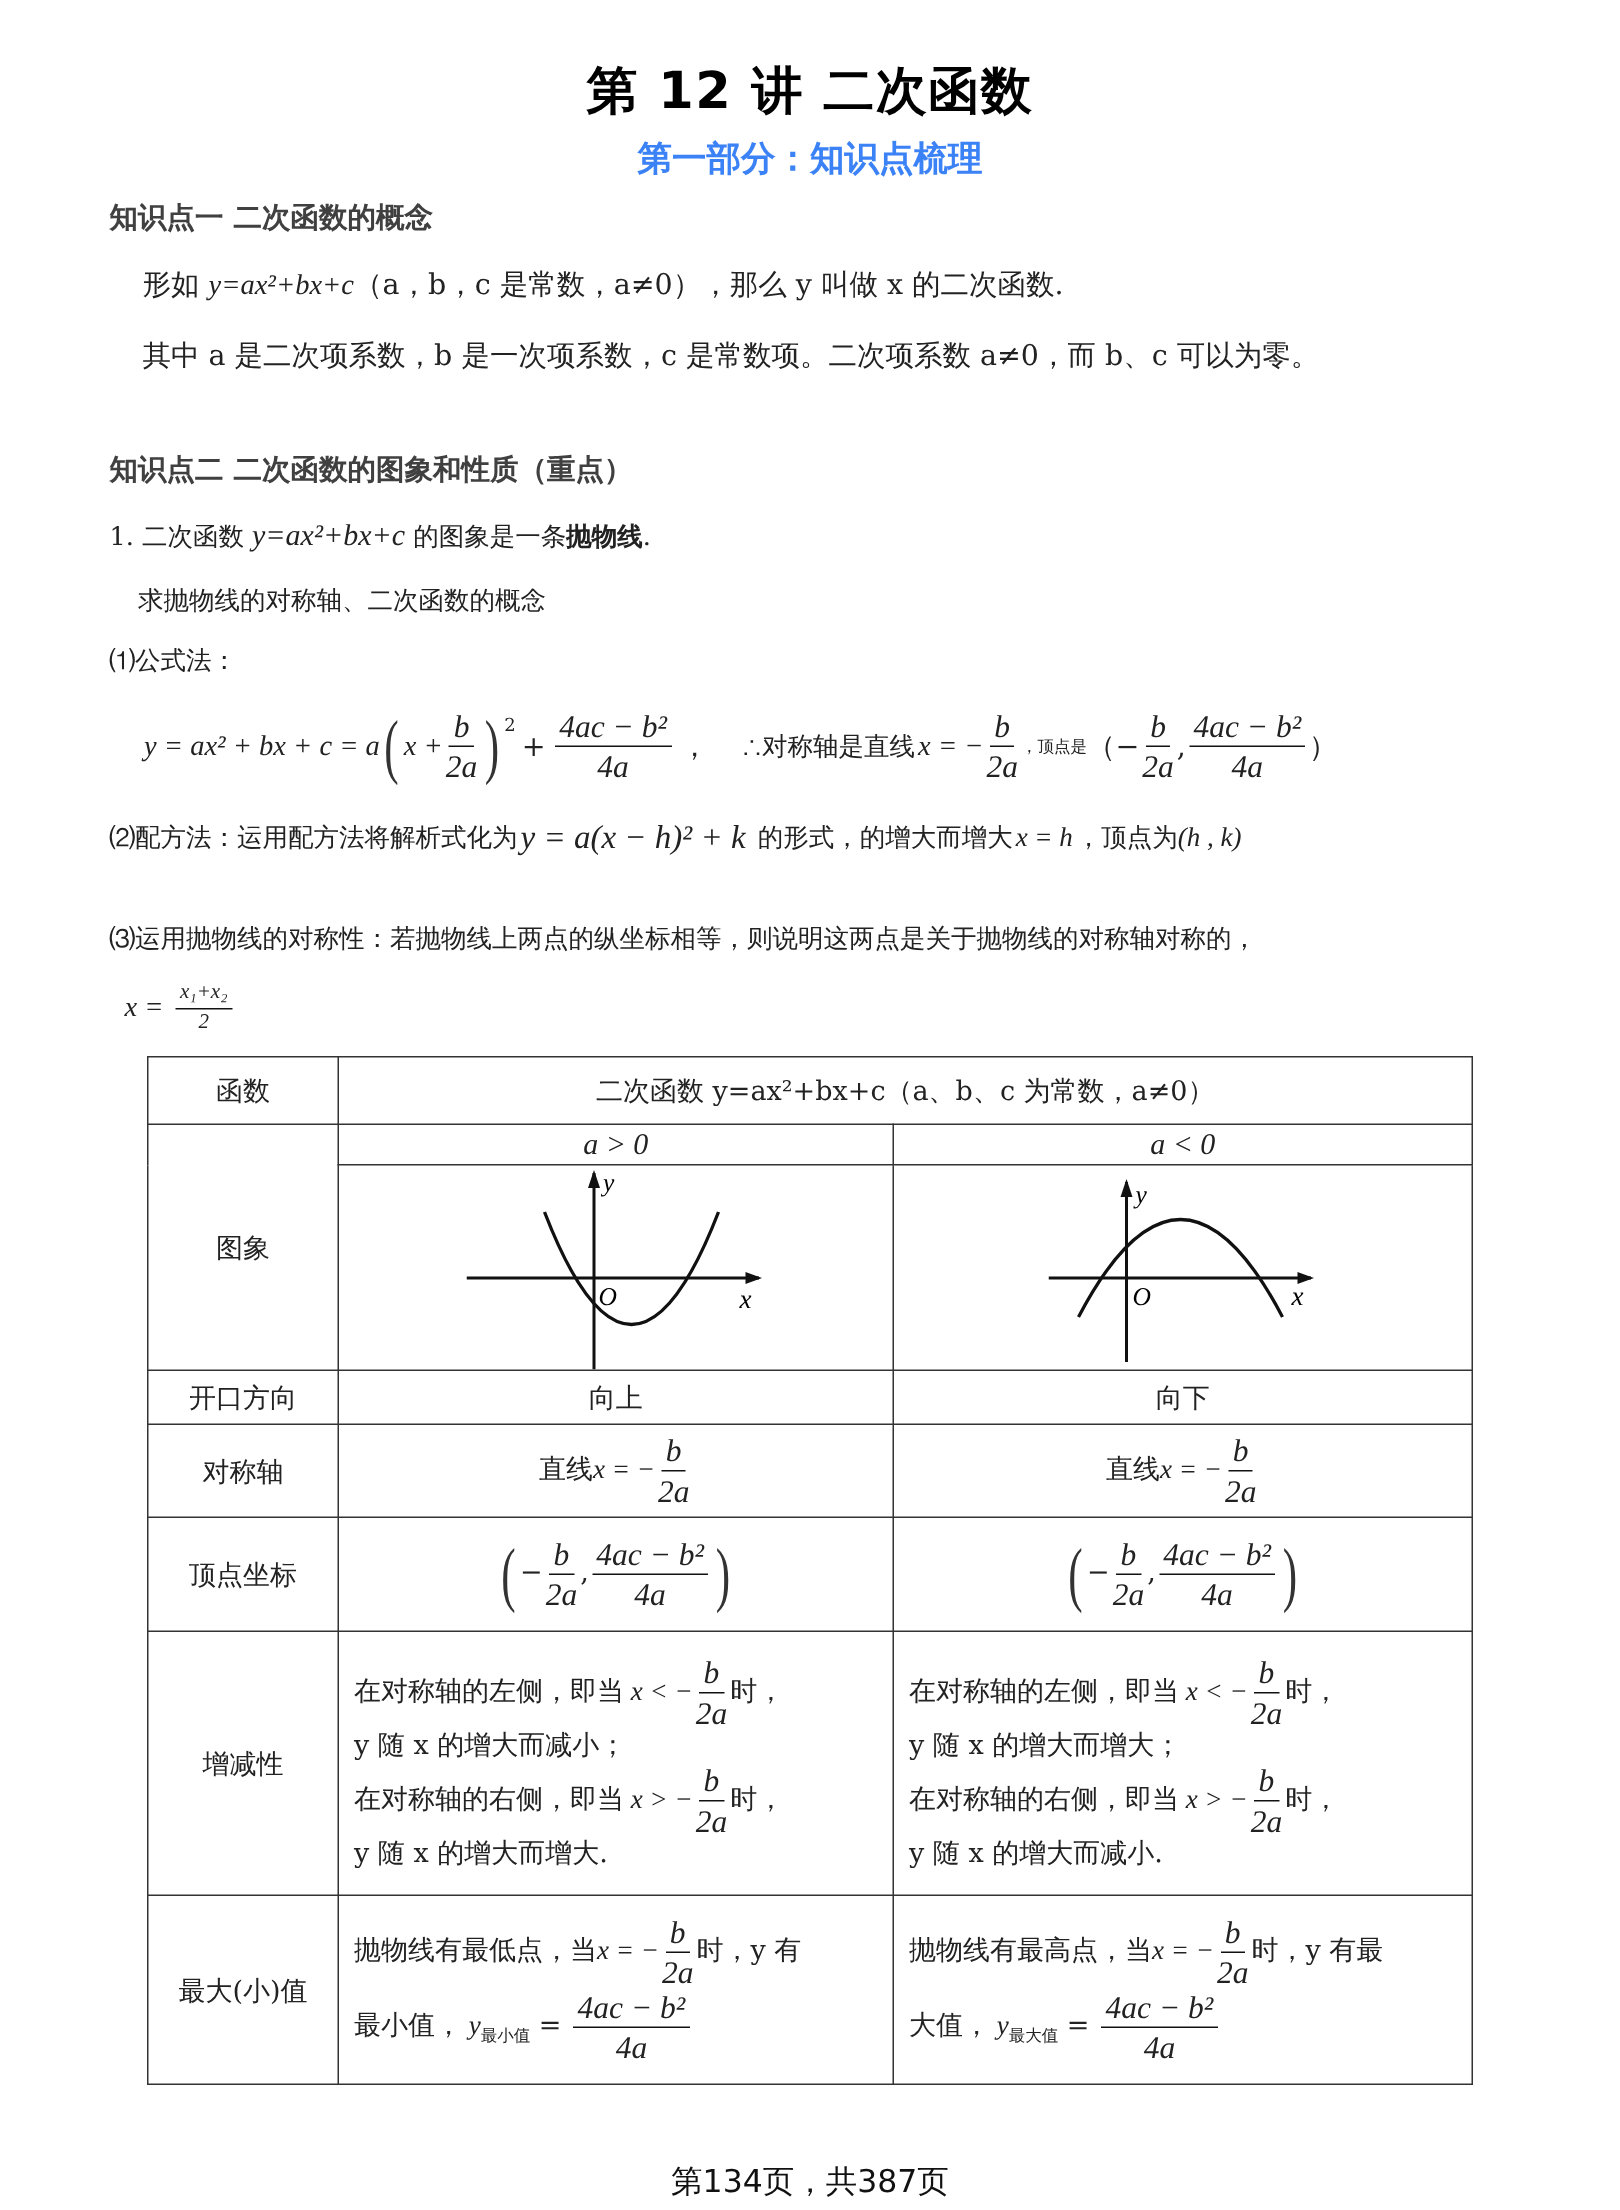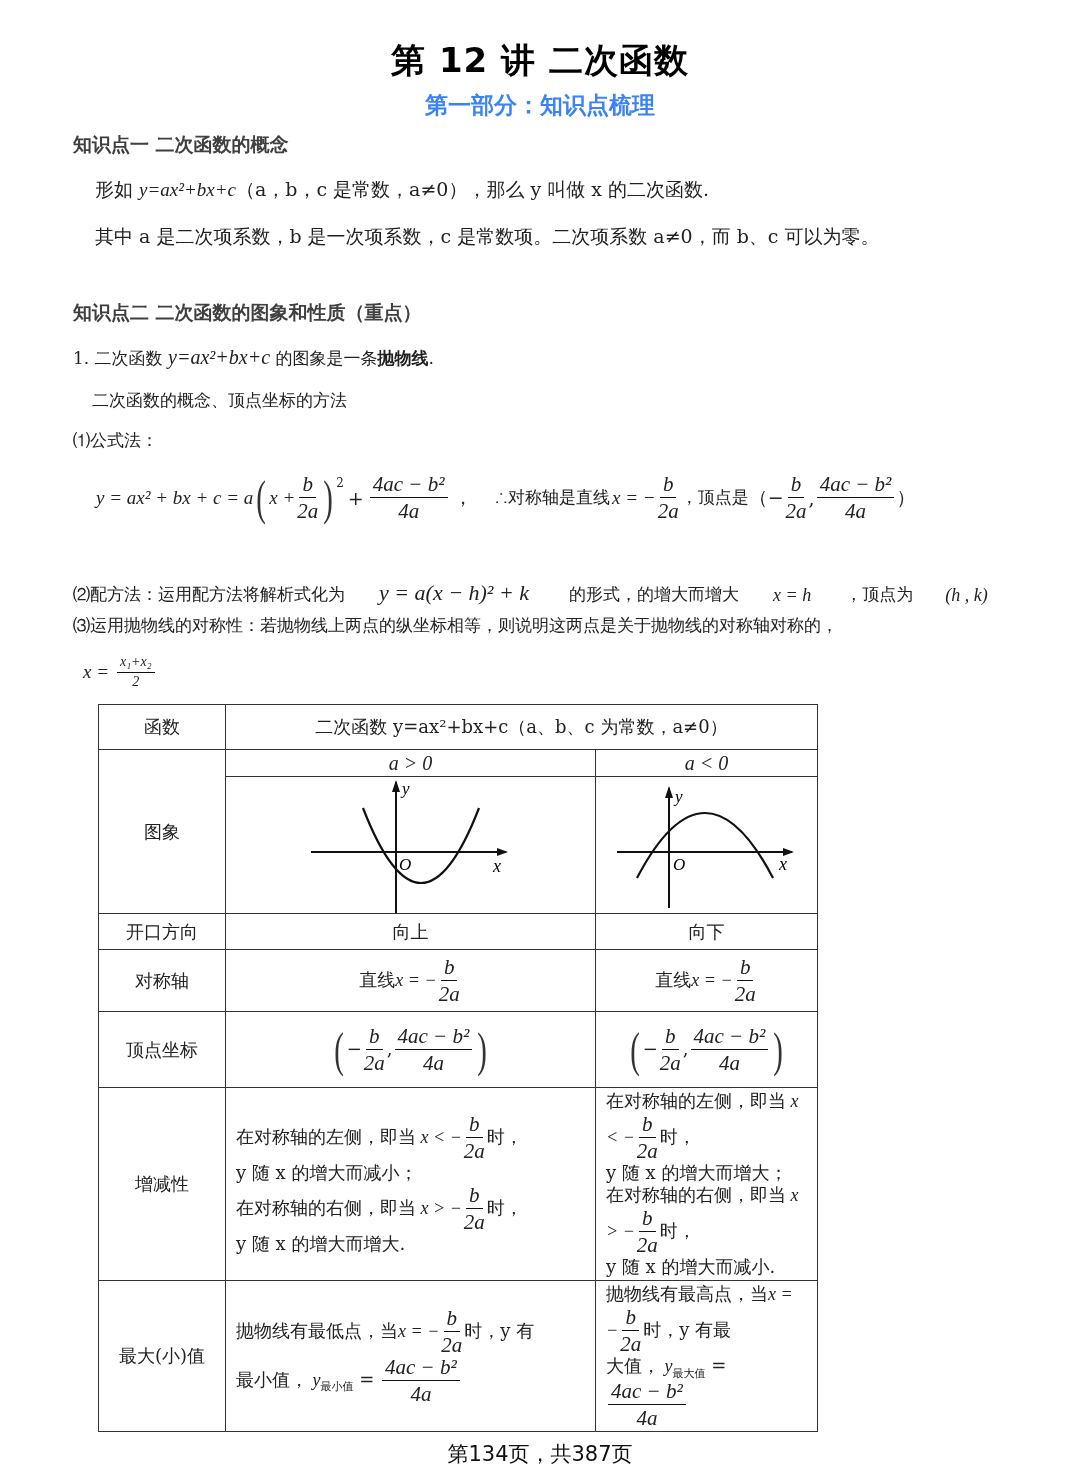--- a/index.html
+++ b/index.html
@@ -12,21 +12,21 @@
   .p { font-family: "DejaVu Serif", "Liberation Serif", serif; font-size: 19px; color: #222; white-space: nowrap; }
   .p.small { font-size: 17px; }
   i, .m { font-family: "Liberation Serif", "DejaVu Serif", serif; font-style: italic; }
   .frac { display: inline-flex; flex-direction: column; align-items: center; vertical-align: middle; margin: 0 2px; line-height: 1.05; }
   .frac .num { padding: 0 3px 2px; border-bottom: 1.5px solid #111; font-family: "Liberation Serif", serif; font-style: italic; font-size: 21px; }
   .frac .den { padding-top: 2px; font-family: "Liberation Serif", serif; font-style: italic; font-size: 21px; }
   .frac.sm .num, .frac.sm .den { font-size: 14px; }
   .bigparen { font-family: "Liberation Serif", serif; font-size: 48px; font-weight: 100; vertical-align: middle; color: #333; transform: scaleX(0.6); display: inline-block; }
   sup { font-size: 12px; }
   sub { font-size: 11px; font-style: normal; font-family: "DejaVu Sans", sans-serif; }
-  table.main { position: absolute; left: 98px; top: 704px; width: 720px; border-collapse: collapse; font-size: 18px; }
+  table.main { position: absolute; left: 98px; top: 704px; width: 884px; border-collapse: collapse; font-size: 18px; }
   table.main td { border: 1.5px solid #333; text-align: center; vertical-align: middle; color: #222; }
   table.main td.label { width: 127px; font-size: 18px; }
   td.left { text-align: left !important; padding: 2px 8px 2px 10px; line-height: 1.25; }
   .graph svg { display: block; margin: 0 auto; }
   .footer { left: 0; width: 1080px; top: 1440px; text-align: center; font-family: "DejaVu Sans", "Liberation Sans", sans-serif; font-size: 21px; color: #111; }
 </style>
 </head>
 <body>
 
 <div class="abs title">第 12 讲  二次函数</div>
@@ -38,21 +38,21 @@
   <i>y=ax²+bx+c</i><span>（a，b，c 是常数，a≠0），那么 y 叫做 x 的二次函数.</span>
 </div>
 <div class="abs p" style="left:95px; top:224px;">其中 a 是二次项系数，b 是一次项系数，c 是常数项。二次项系数 a≠0，而 b、c 可以为零。</div>
 
 <div class="abs h2" style="top:300px;">知识点二  二次函数的图象和性质（重点）</div>
 <div class="abs p small" style="left:73px; top:346px; font-size:17px;">
   <span>1. 二次函数</span>
   <i style="font-size:20px;">y=ax²+bx+c</i>
   <span>的图象是一条</span><b>抛物线</b><span>.</span>
 </div>
-<div class="abs p small" style="left:92px; top:389px;">二次函数的概念、顶点坐标的方法</div>
+<div class="abs p small" style="left:92px; top:389px;">求抛物线的对称轴、二次函数的概念</div>
 <div class="abs p small" style="left:73px; top:429px;">⑴公式法：</div>
 
 <div class="abs p" style="left:96px; top:470px; font-size:19px; display:flex; align-items:center;">
   <i>y = ax² + bx + c = a</i>
   <span class="bigparen">(</span>
   <i>x +</i>
   <span class="frac">
       <span class="num">b</span>
       <span class="den">2a</span>
     </span>
@@ -63,35 +63,35 @@
       <span class="num">4ac − b²</span>
       <span class="den">4a</span>
     </span>
   <span style="margin:0 22px 0 4px;">，</span>
   <span style="font-size:17px;">∴对称轴是直线</span>
   <i style="margin-left:2px;">x = −</i>
   <span class="frac">
       <span class="num">b</span>
       <span class="den">2a</span>
     </span>
-  <span style="font-size:17px;">，顶点是</span>
+  <span style="font-size:11px;">，顶点是</span>
   <span>（−</span>
   <span class="frac">
       <span class="num">b</span>
       <span class="den">2a</span>
     </span>
   <span>,</span>
   <span class="frac">
       <span class="num">4ac − b²</span>
       <span class="den">4a</span>
     </span>
   <span>）</span>
 </div>
 
-<div class="abs p small" style="left:73px; top:580px; display:flex; align-items:flex-end;gap:32px;">
+<div class="abs p small" style="left:73px; top:545px; display:flex; align-items:center;">
   <span>⑵配方法：运用配方法将解析式化为</span>
   <i style="font-size:22px; margin:0 8px 0 2px;">y = a(x − h)² + k</i>
   <span>的形式，的增大而增大</span>
   <i style="font-size:18px; margin:0 2px;">x = h</i>
   <span>，顶点为</span>
   <i style="font-size:18px;">(h , k)</i>
 </div>
 
 <div class="abs p small" style="left:73px; top:614px;">⑶运用抛物线的对称性：若抛物线上两点的纵坐标相等，则说明这两点是关于抛物线的对称轴对称的，</div>
 <div class="abs p small" style="left:73px; top:655px; display:flex; align-items:center;">

